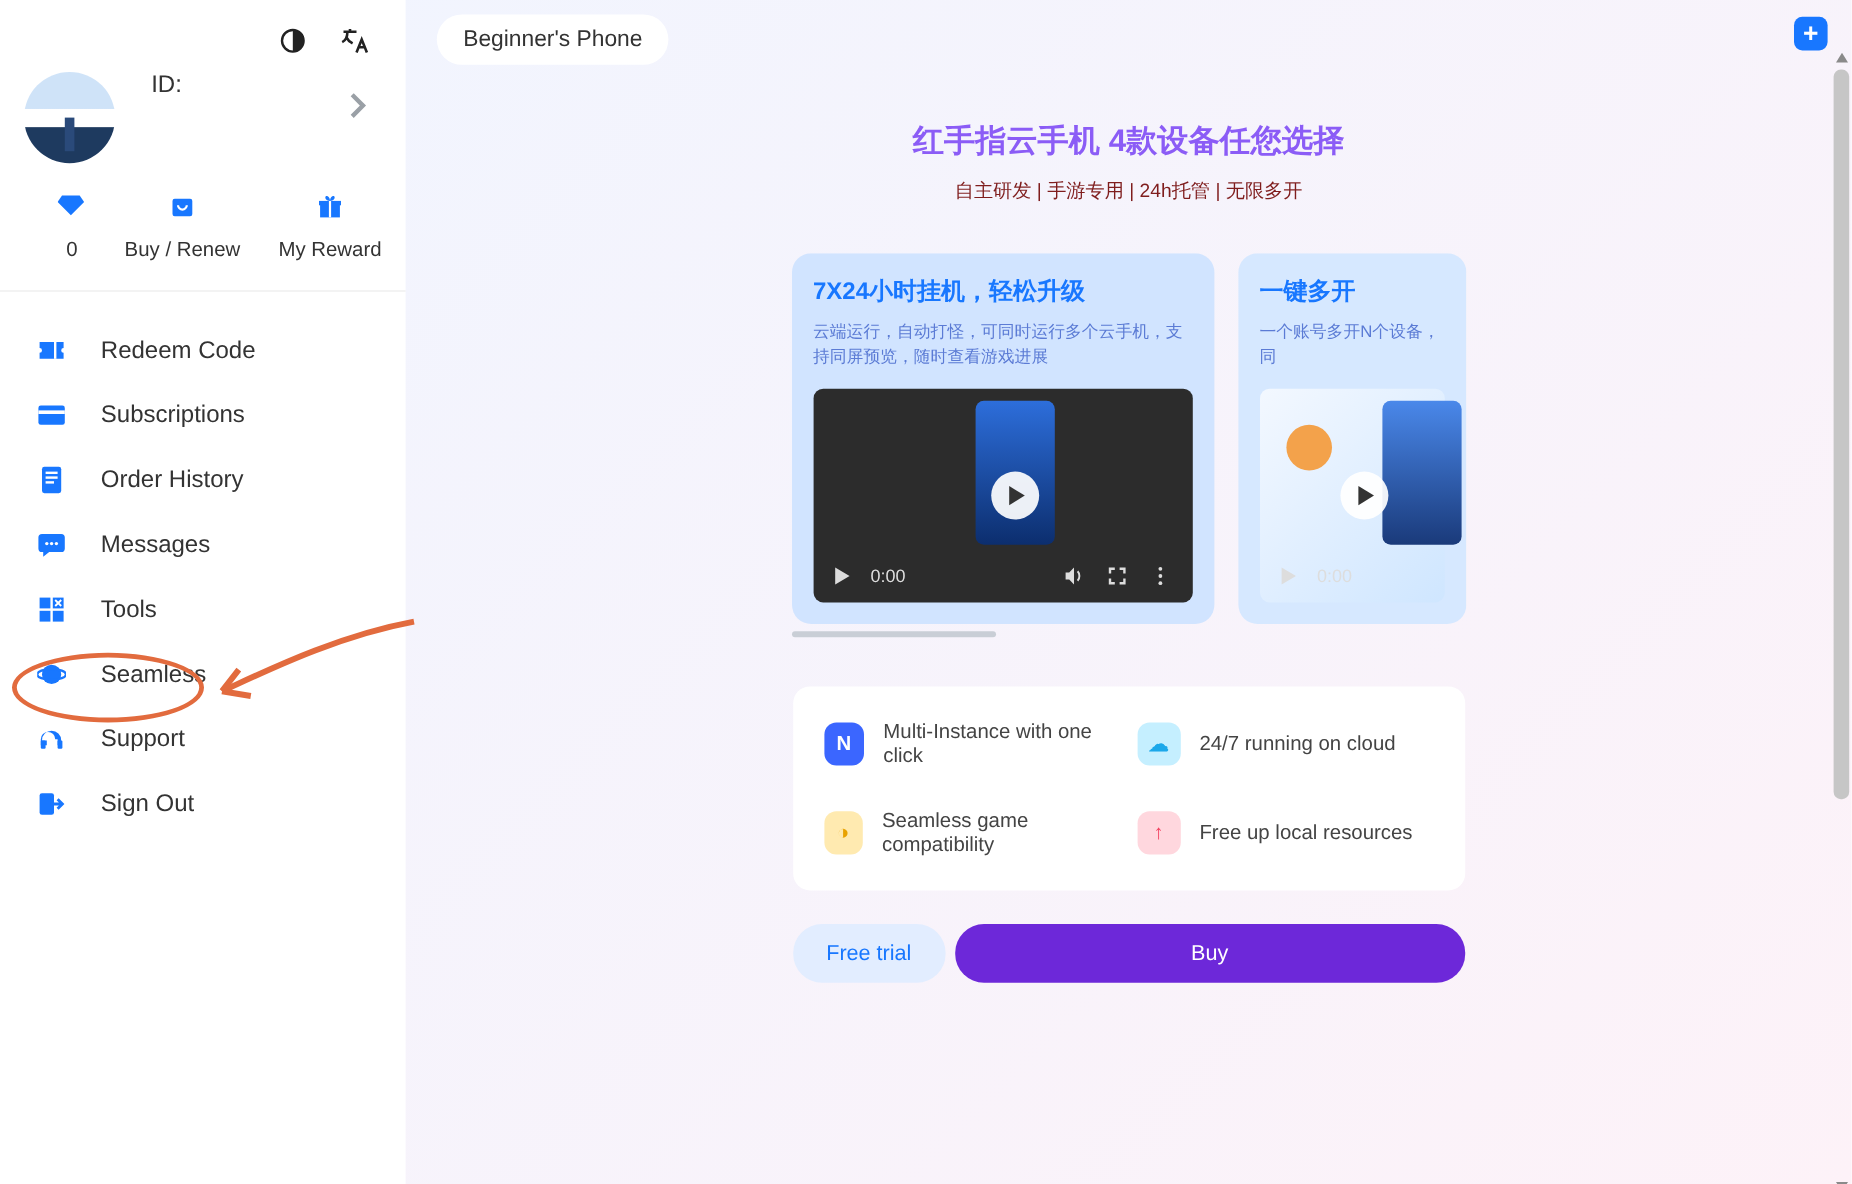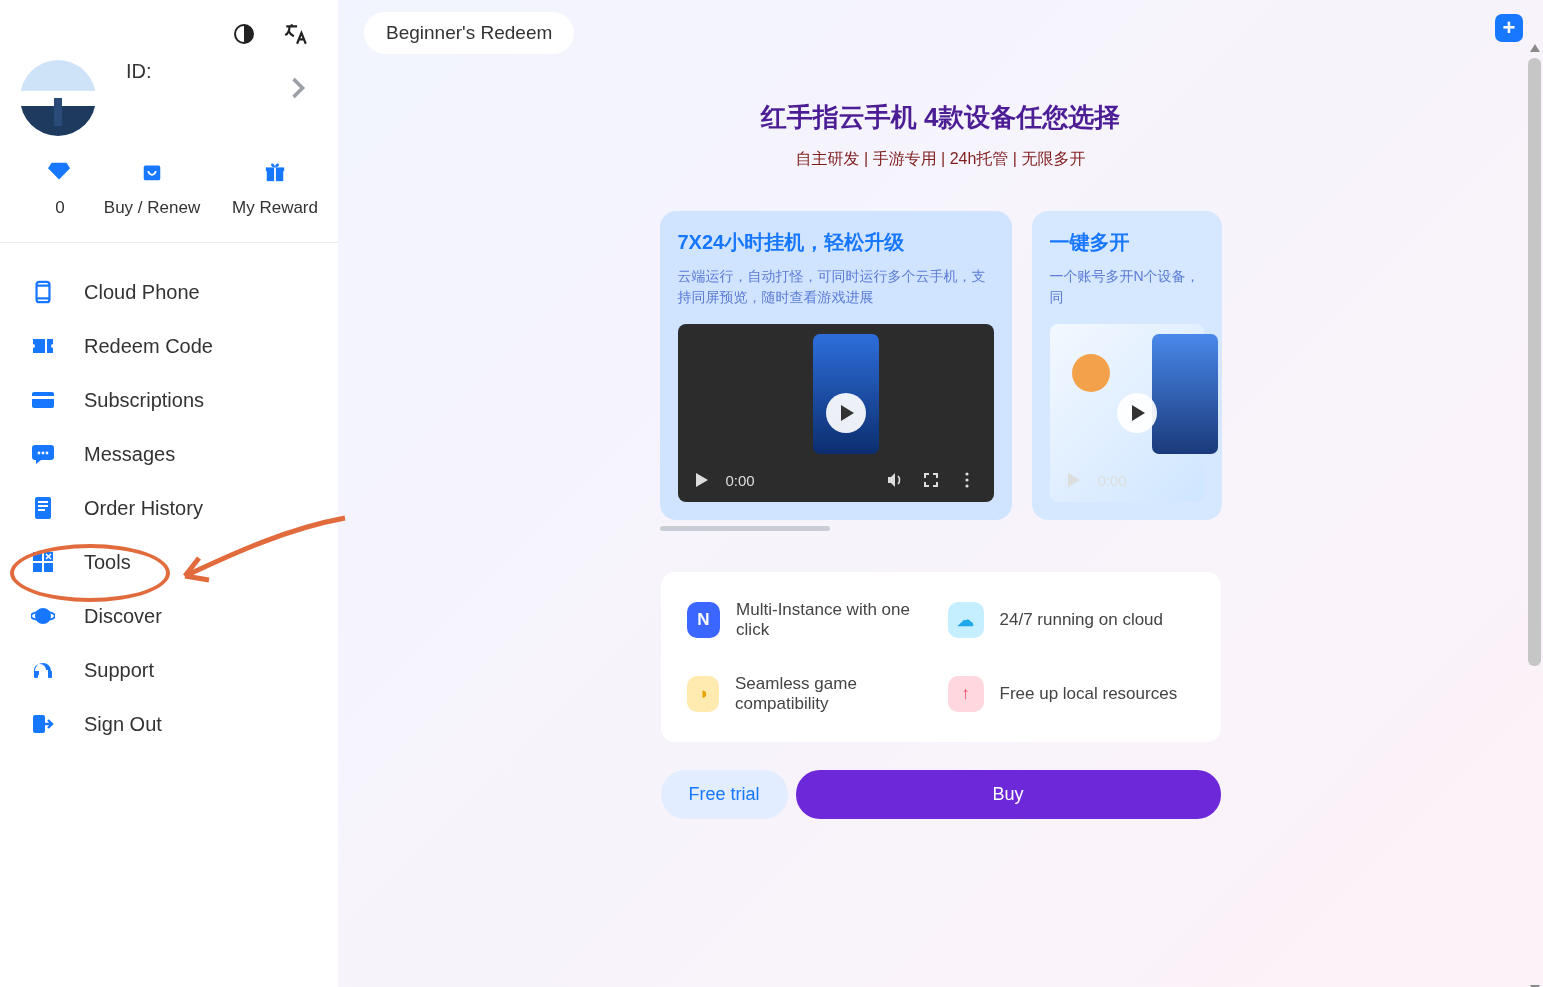--- a/index.html
+++ b/index.html
@@ -111,21 +111,21 @@
   background:#1877ff;
   color:#fff;
   display:flex;align-items:center;justify-content:center;
   font-size:22px;font-weight:bold;
   cursor:pointer;
 }
 .content-wrap {
   margin-top:46px;
   display:flex;flex-direction:column;align-items:center;
 }
-.promo-title { font-size:26px;font-weight:700;color:#4c1d95;text-align:left; }
+.promo-title { font-size:26px;font-weight:700;color:#8b5cf6;text-align:left; }
 .promo-sub { margin-top:14px;font-size:16px;color:#7f1d1d;text-align:center; }
 .users-row { margin-top:14px;display:flex;align-items:center;gap:12px;font-size:17px;color:#555; }
 .avatars-mini { display:flex; }
 .ava-m { width:22px;height:22px;border-radius:50%;border:2px solid #fff;margin-left:-6px;background:#8aa; }
 .ava-m:first-child{margin-left:0;background:#d8836e;}
 .ava-m:nth-child(2){background:#5b7bd5;}
 .ava-m:nth-child(3){background:#b0d6ef;}
 .cards-scroll { margin-top:41px;width:562px;display:flex;gap:20px;overflow:hidden;position:relative; }
 .promo-card {
   flex-shrink:0;
@@ -246,87 +246,78 @@
             <path d="M12 7c-3 0-5-2-4-4 1-1 4 0 4 4zm0 0c3 0 5-2 4-4-1-1-4 0-4 4z"></path>
           </svg>
       </div>
       <div class="quick-label">My Reward</div>
     </div>
   </div>
 
   <div class="nav-list">
     <div class="nav-item">
       <div class="nav-icon">
-          <svg width="22" height="24" viewBox="0 0 20 26" fill="none" stroke="#1877ff" stroke-width="2.4">
-            <rect x="3" y="2" width="14" height="22" rx="3"></rect>
-            <path d="M3 6h14M3 20h14" fill="#1877ff"></path>
-          </svg>
-        </div>
-      <span>Cloud Phone</span>
-    </div>
-    <div class="nav-item">
-      <div class="nav-icon">
           <svg width="24" height="18" viewBox="0 0 24 18" fill="#1877ff">
             <path d="M2 2h20v5a2 2 0 000 4v5H2v-5a2 2 0 000-4z"></path>
             <rect x="14" y="2" width="2" height="14" fill="#fff"></rect>
           </svg>
         </div>
       <span>Redeem Code</span>
     </div>
     <div class="nav-item">
       <div class="nav-icon">
           <svg width="24" height="18" viewBox="0 0 24 18" fill="#1877ff">
             <rect x="1" y="1" width="22" height="16" rx="2"></rect>
             <rect x="1" y="5" width="22" height="3" fill="#fff"></rect>
           </svg>
         </div>
       <span>Subscriptions</span>
+    </div>
+    <div class="nav-item">
+      <div class="nav-icon">
+          <svg width="20" height="24" viewBox="0 0 20 24" fill="#1877ff">
+            <rect x="2" y="1" width="16" height="22" rx="2"></rect>
+            <rect x="5" y="5" width="10" height="2" fill="#fff"></rect>
+            <rect x="5" y="9" width="10" height="2" fill="#fff"></rect>
+            <rect x="5" y="13" width="7" height="2" fill="#fff"></rect>
+          </svg>
+        </div>
+      <span>Order History</span>
     </div>
     <div class="nav-item">
       <div class="nav-icon">
           <svg width="24" height="22" viewBox="0 0 24 22" fill="#1877ff">
             <path d="M4 2h16a3 3 0 013 3v9a3 3 0 01-3 3H10l-5 4v-4H4a3 3 0 01-3-3V5a3 3 0 013-3z"></path>
             <circle cx="8" cy="10" r="1.4" fill="#fff"></circle>
             <circle cx="12" cy="10" r="1.4" fill="#fff"></circle>
             <circle cx="16" cy="10" r="1.4" fill="#fff"></circle>
           </svg>
         </div>
       <span>Messages</span>
-    </div>
-    <div class="nav-item">
-      <div class="nav-icon">
-          <svg width="20" height="24" viewBox="0 0 20 24" fill="#1877ff">
-            <rect x="2" y="1" width="16" height="22" rx="2"></rect>
-            <rect x="5" y="5" width="10" height="2" fill="#fff"></rect>
-            <rect x="5" y="9" width="10" height="2" fill="#fff"></rect>
-            <rect x="5" y="13" width="7" height="2" fill="#fff"></rect>
-          </svg>
-        </div>
-      <span>Order History</span>
     </div>
     <div class="nav-item">
       <div class="nav-icon">
           <svg width="22" height="22" viewBox="0 0 22 22" fill="#1877ff">
             <rect x="1" y="1" width="9" height="9"></rect>
             <rect x="12" y="1" width="9" height="9"></rect>
             <rect x="1" y="12" width="9" height="9"></rect>
             <rect x="12" y="12" width="9" height="9"></rect>
             <path d="M14 3l5 5M19 3l-5 5" stroke="#fff" stroke-width="1.6"></path>
           </svg>
         </div>
       <span>Tools</span>
     </div>
     <div class="nav-item">
       <div class="nav-icon">
           <svg width="24" height="22" viewBox="0 0 24 22" fill="#1877ff">
             <ellipse cx="12" cy="11" rx="8" ry="8"></ellipse>
             <ellipse cx="12" cy="11" rx="12" ry="4.5" fill="none" stroke="#1877ff" stroke-width="2"></ellipse>
           </svg>
         </div>
-      <span>Discover</span>
+      <span>Seamless</span>
     </div>
     <div class="nav-item">
       <div class="nav-icon">
           <svg width="24" height="22" viewBox="0 0 24 22" fill="#1877ff">
             <path d="M4 12a8 8 0 0116 0v4h-3v-5h-2a6 6 0 00-12 0v5h5v-4z"></path>
             <rect x="3" y="12" width="4" height="7" rx="1"></rect>
             <rect x="17" y="12" width="4" height="7" rx="1"></rect>
           </svg>
         </div>
       <span>Support</span>
@@ -343,21 +334,21 @@
   </div>
 
   <div class="tools-highlight"></div>
   <svg class="arrow-annot" viewBox="0 0 190 100">
     <path d="M185 8 C 120 20, 60 50, 25 66" stroke="#e26b3e" stroke-width="5" fill="none"></path>
     <path d="M25 66 l14 -18 M25 66 l24 4" stroke="#e26b3e" stroke-width="5" fill="none"></path>
   </svg>
 </div>
 
 <div class="main">
-  <div class="guide-pill">Beginner's Redeem</div>
+  <div class="guide-pill">Beginner's Phone</div>
   <div class="plus-btn">+</div>
 
   <div class="scrollbar-main">
     <div class="arrow-u"></div>
     <div class="thumb"></div>
     <div class="arrow-d"></div>
   </div>
 
   <div class="content-wrap">
     <div class="promo-title">红手指云手机 4款设备任您选择</div>

